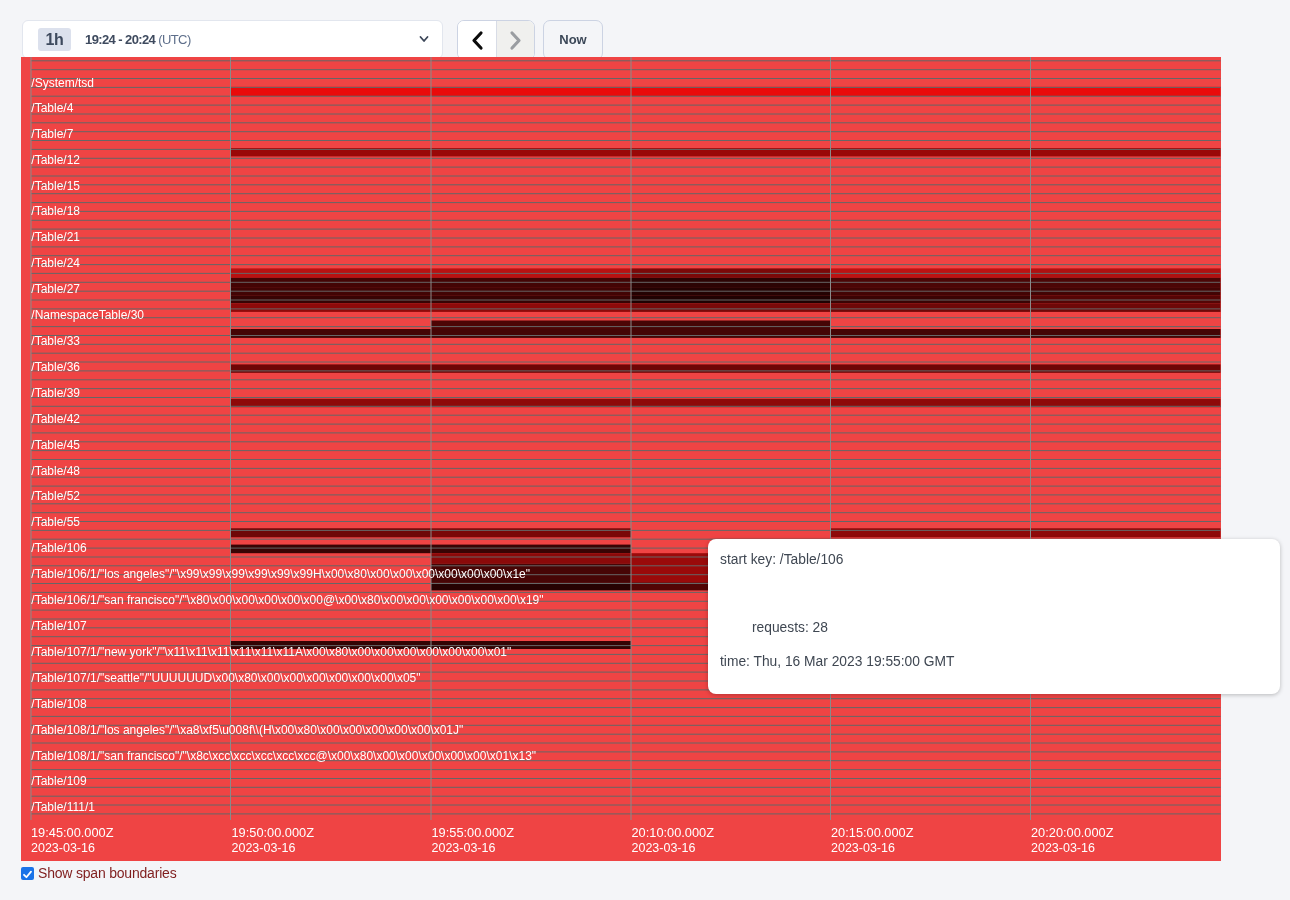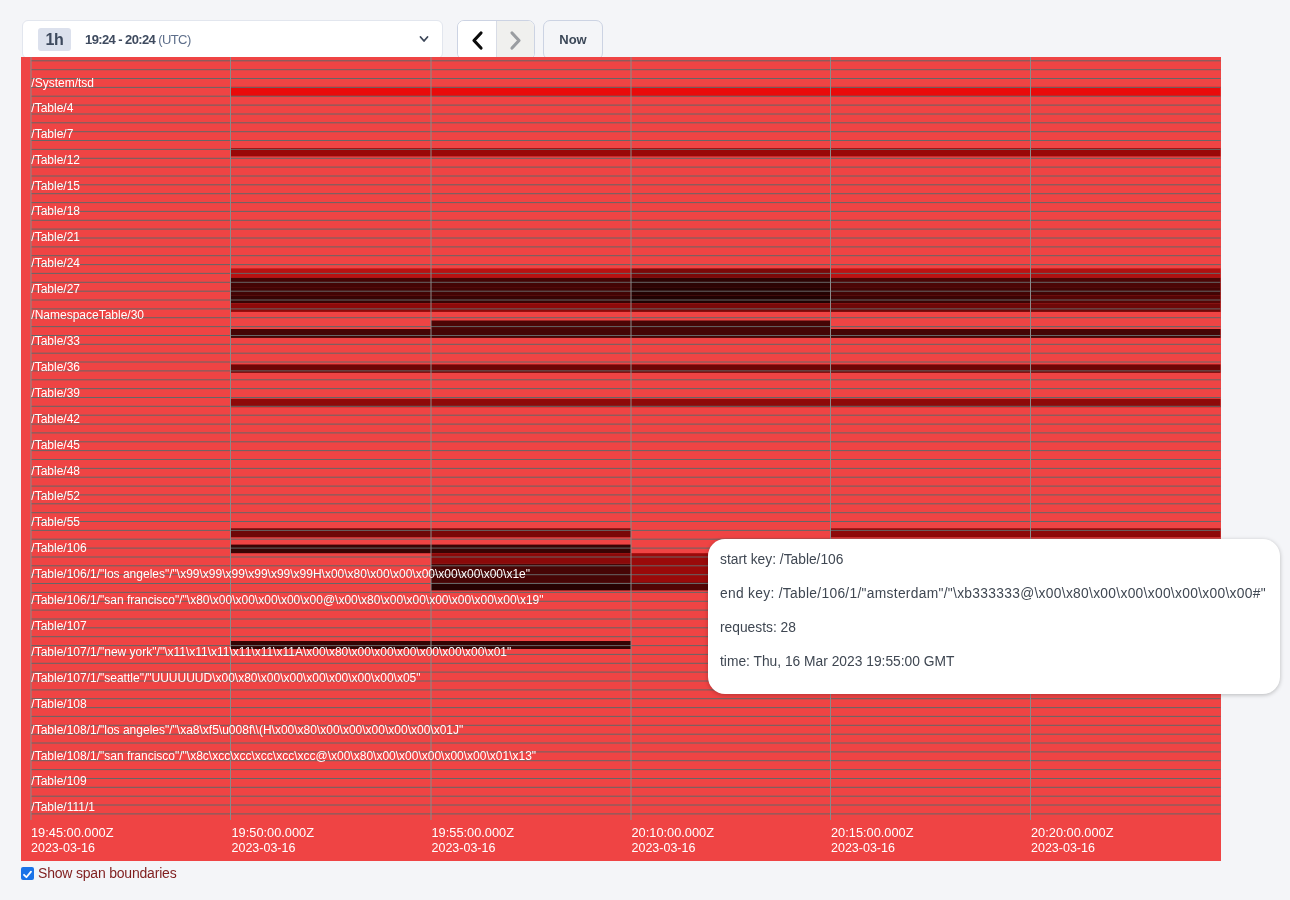--- a/index.html
+++ b/index.html
@@ -7,21 +7,21 @@
   .sel{position:absolute;left:22px;top:20px;width:419px;height:37px;background:#fff;border:1px solid #e2e6ee;border-radius:6px;}
   .badge{position:absolute;left:15px;top:7px;width:33px;height:23px;background:#dce1ed;border-radius:3px;color:#3e4a5e;font-weight:bold;font-size:16px;line-height:23px;text-align:center;letter-spacing:-0.3px;}
   .trange{position:absolute;left:62px;top:0;height:37px;line-height:37px;font-size:13px;letter-spacing:-0.6px;color:#3e4a5e;font-weight:bold;}
   .trange .utc{color:#5d6e8a;font-weight:normal;}
   .chev{position:absolute;right:13px;top:14px;width:10px;height:9px;}
   .btngrp{position:absolute;left:457px;top:20px;width:76px;height:38px;border:1px solid #ccd3e3;border-radius:7px;background:#fff;overflow:hidden;}
   .btnL{position:absolute;left:0;top:0;width:38px;height:38px;background:#fff;}
   .btnR{position:absolute;left:38px;top:0;width:38px;height:38px;background:#f0f0ee;border-left:1px solid #d8dce6;}
   .now{position:absolute;left:543px;top:20px;width:58px;height:38px;border:1px solid #ccd3e3;border-radius:7px;color:#3c4858;font-weight:bold;font-size:13px;line-height:38px;text-align:center;}
   .canvas{position:absolute;left:21px;top:57px;width:1200px;height:804px;background:#ef4444;}
-  .tooltip{position:absolute;left:708px;top:539px;width:572px;height:155px;background:#fff;border-radius:17px;box-shadow:0 1px 4px rgba(0,0,0,0.25);z-index:5;}
+  .tooltip{position:absolute;left:708px;top:539px;width:572px;height:155px;background:#fff;border-radius:8px;box-shadow:0 1px 4px rgba(0,0,0,0.25);z-index:5;}
   .tooltip div{position:absolute;left:12px;font-size:13.8px;color:#3f4752;white-space:pre;}
   .cbrow{position:absolute;left:21px;top:867px;height:14px;}
   .cbox{position:absolute;left:0;top:0;width:13px;height:13px;background:#1a73e8;border-radius:2px;}
   .cblab{position:absolute;left:17px;top:-2px;font-size:14px;color:#7f1d1d;letter-spacing:-0.2px;white-space:pre;}
 </style>
 </head>
 <body>
 <div class="sel">
   <div class="badge">1h</div>
   <div class="trange">19:24 - 20:24 <span class="utc">(UTC)</span></div>
@@ -213,22 +213,21 @@
 <text x="610.5" y="795.4" font-size="12.5">2023-03-16</text>
 <text x="810" y="780.4" font-size="12.8">20:15:00.000Z</text>
 <text x="810" y="795.4" font-size="12.5">2023-03-16</text>
 <text x="1010" y="780.4" font-size="12.8">20:20:00.000Z</text>
 <text x="1010" y="795.4" font-size="12.5">2023-03-16</text>
 </g>
 </svg>
 </div>
 <div class="tooltip">
   <div style="top:13px;">start key: /Table/106</div>
-  <div style="top:47px;letter-spacing:0.3px;">end key: /Table/106/1/"amsterdam"/"\xb333333@\x00\x80\x00\x00\x00\x00\x00\x00#"</div>
-  <div style="top:81px;">requests: 28</div>
+  <div style="top:81px;margin-left:32px;">requests: 28</div>
   <div style="top:115px;">time: Thu, 16 Mar 2023 19:55:00 GMT</div>
 </div>
 <div class="cbrow">
   <div class="cbox"><svg width="13" height="13">
         <path d="M3 6.8 L5.4 9.2 L10 3.6" fill="none" stroke="#fff" stroke-width="1.8" stroke-linecap="round" stroke-linejoin="round"></path>
       </svg></div>
   <div class="cblab">Show span boundaries</div>
 </div>
 
 </body></html>

